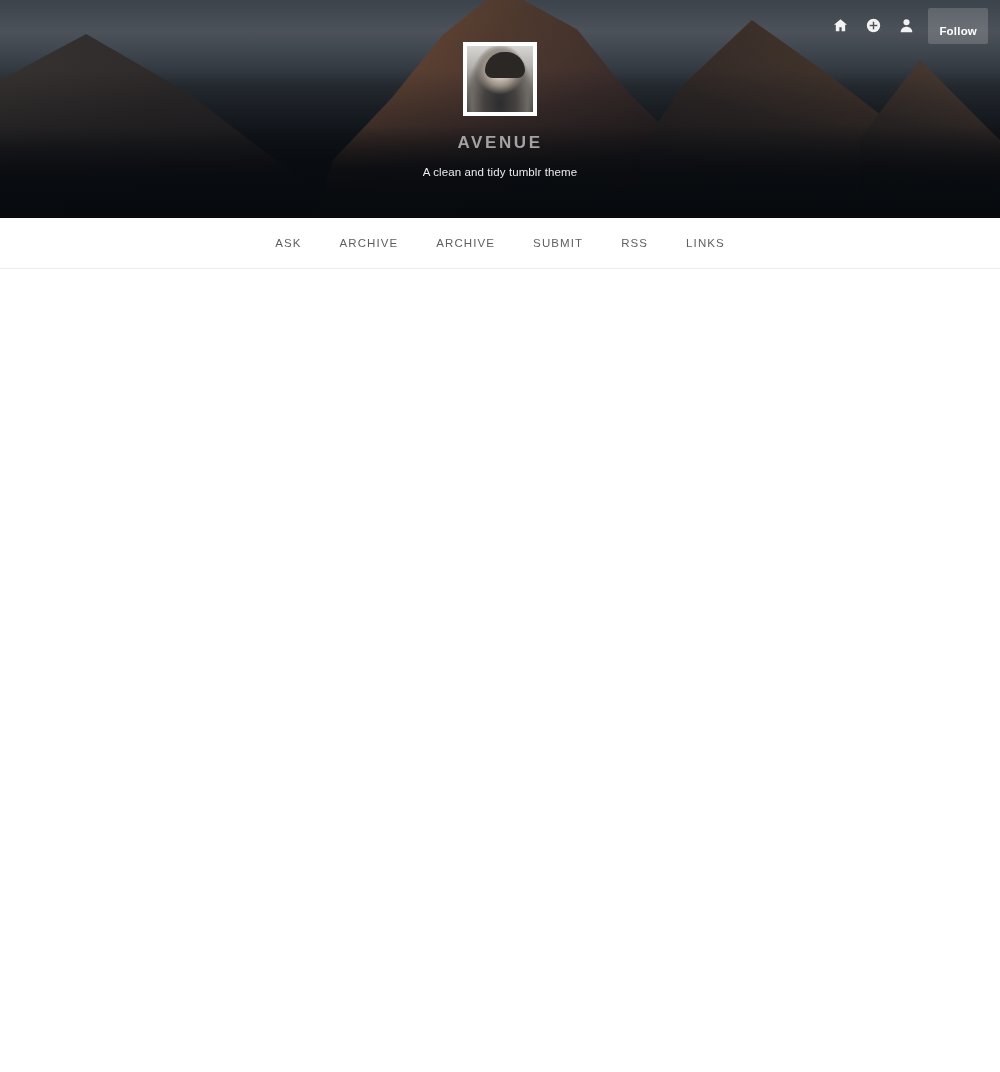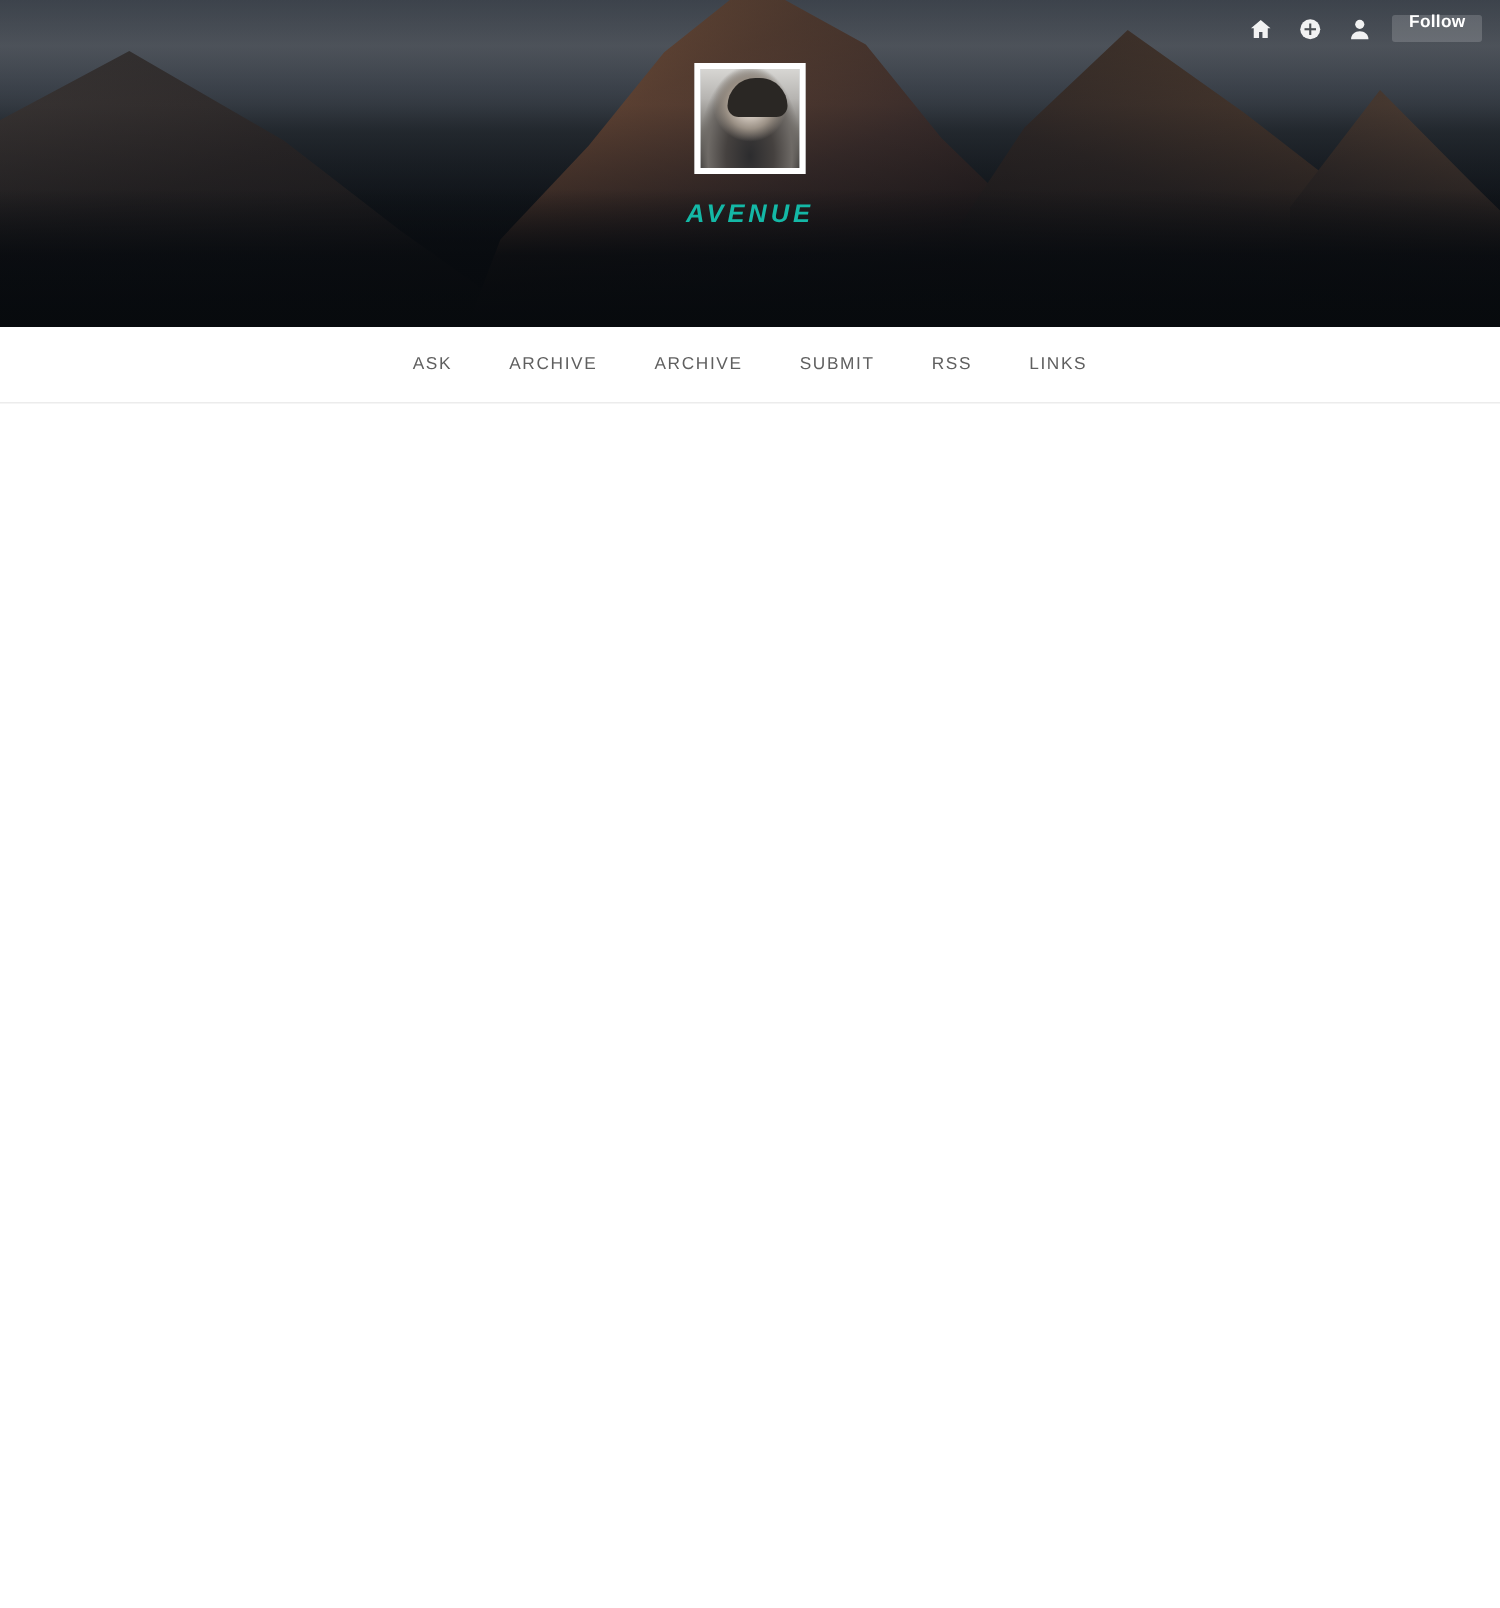--- a/index.html
+++ b/index.html
@@ -73,21 +73,21 @@
     display: flex; align-items: center; justify-content: center;
     opacity: .93;
   }
   .tb-icon svg { display: block; }
   .follow-btn {
     background: rgba(255,255,255,0.17);
     color: #ffffff;
     font-size: 11.5px;
     font-weight: bold;
     letter-spacing: .2px;
-    padding: 0 11px 6px;
+    padding: 18px 11px 6px;
     border: none;
     border-radius: 2px;
     font-family: "Liberation Sans", sans-serif;
     cursor: pointer;
     line-height: 1;
   }
 
   .profile {
     position: relative;
     z-index: 5;
@@ -109,25 +109,24 @@
       radial-gradient(ellipse at 50% 88%, #2c2c2e 0%, #45413f 34%, #6e6a66 60%, transparent 74%),
       linear-gradient(to bottom, #d7d6d3 0%, #b6b4b1 30%, #77746f 62%, #3c3a38 100%);
   }
   .avatar-hair {
     position: absolute; left: 18px; top: 6px; width: 40px; height: 26px;
     border-radius: 20px 20px 8px 8px;
     background: #2a2724;
   }
   .site-title {
     margin-top: 17px;
-    color: #14b8a6;
+    color: #a3a3a3;
     font-size: 17px;
     font-weight: bold;
     letter-spacing: 2.6px;
-    font-style: italic;
   }
   .site-desc {
     margin-top: 13px;
     color: #e9eaec;
     font-size: 11.5px;
     letter-spacing: .1px;
   }
 
   
   .nav {
@@ -311,20 +310,21 @@
     </span>
     <button class="follow-btn">Follow</button>
   </div>
 
   <div class="profile">
     <div class="avatar">
       <div class="avatar-face"></div>
       <div class="avatar-hair"></div>
     </div>
     <div class="site-title">AVENUE</div>
+    <div class="site-desc">A clean and tidy tumblr theme</div>
   </div>
 </div>
 
 <nav class="nav">
   <a>ASK</a>
   <a>ARCHIVE</a>
   <a>ARCHIVE</a>
   <a>SUBMIT</a>
   <a>RSS</a>
   <a>LINKS</a>

